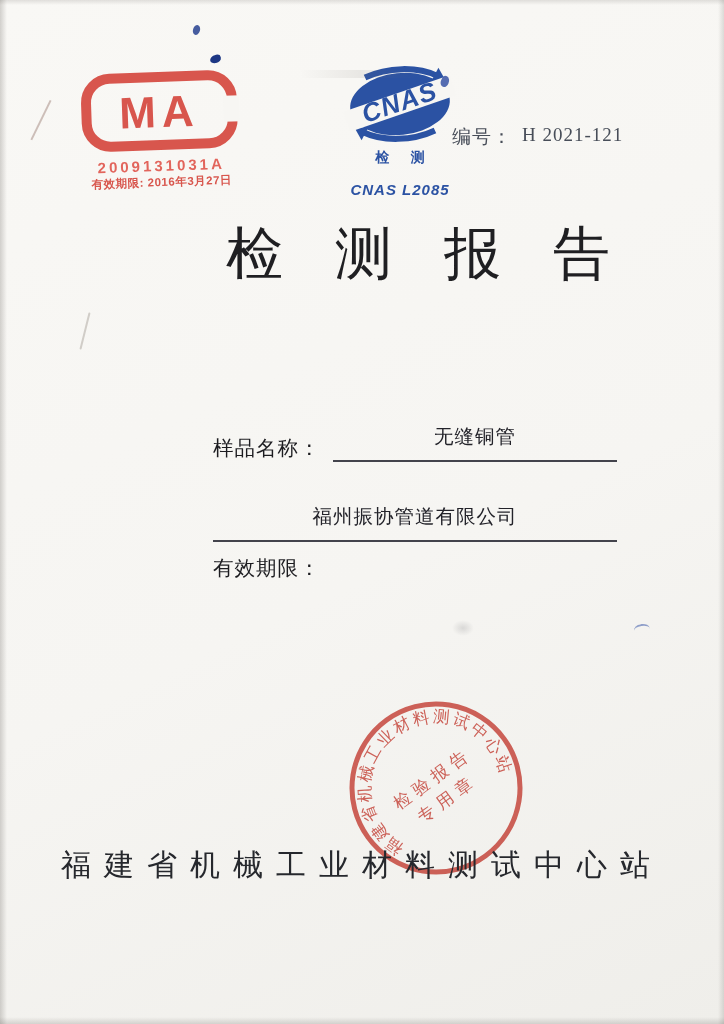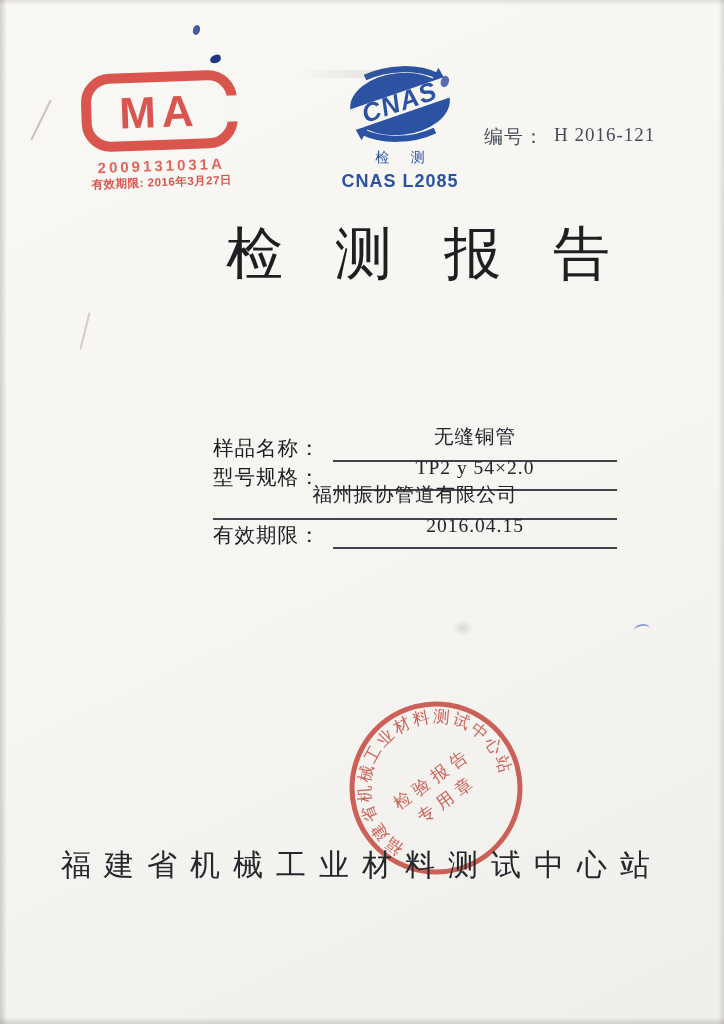--- a/index.html
+++ b/index.html
@@ -22,35 +22,35 @@
   .cma-num{font-family:"Liberation Sans","DejaVu Sans",sans-serif;font-weight:600;
            font-size:15px;letter-spacing:3px;margin-top:5px;color:#e0564c;}
   .cma-validity{font-family:"Liberation Sans","DejaVu Sans",sans-serif;font-weight:bold;
                 font-size:11.5px;letter-spacing:.5px;margin-top:1px;color:#d5453c;}
 
   
   .ilac{position:absolute;left:223px;top:57px;}
 
   
   .cnas{position:absolute;left:340px;top:64px;width:120px;text-align:center;color:#2b52a3;}
-  .cnas-sub{font-size:14px;font-weight:normal;letter-spacing:9px;margin-right:-9px;margin-top:1px;}
-  .cnas-code{font-family:"Liberation Sans","DejaVu Sans",sans-serif;font-size:18px;
-             font-weight:600;letter-spacing:1px;margin-top:4px;}
+  .cnas-sub{font-size:14px;font-weight:bold;letter-spacing:9px;margin-right:-9px;margin-top:1px;}
+  .cnas-code{font-family:"Liberation Sans","DejaVu Sans",sans-serif;font-size:15px;
+             font-weight:600;letter-spacing:1px;margin-top:14px;font-style:italic;}
 
   
   .report-no{position:absolute;left:452px;top:124px;font-size:19px;color:#474d58;
-             letter-spacing:1px;display:flex;gap:10px;margin-left:32px;}
+             letter-spacing:1px;display:flex;gap:10px;}
 
   
   .title{position:absolute;left:8px;top:216px;width:100%;text-align:center;padding-left:48px;}
   .title span{font-size:57px;font-weight:500;color:#1f1f22;letter-spacing:52px;margin-right:-52px;}
 
   
   .fields{position:absolute;left:213px;top:433px;width:404px;}
-  .field-row{display:flex;align-items:flex-end;height:29px;margin-bottom:0;}
+  .field-row{display:flex;align-items:flex-end;height:29px;margin-bottom:11px;}
   .field-label{width:120px;flex-shrink:0;font-size:20.5px;color:#1c1c20;letter-spacing:1px;}
   .field-value{flex:1;text-align:center;border-bottom:2px solid #43434c;
                font-size:19.5px;color:#23232a;padding-bottom:10px;letter-spacing:1px;}
 
   
   .seal{position:absolute;left:336px;top:688px;width:200px;height:200px;
         transform:rotate(-36deg);opacity:.85;mix-blend-mode:multiply;}
 
   
   .footer-org{position:absolute;left:0;top:845px;width:100%;text-align:center;
@@ -102,42 +102,39 @@
           <text x="58" y="47" text-anchor="middle" fill="#2b52a3" font-style="italic" font-weight="bold" font-family="Liberation Sans, DejaVu Sans, sans-serif" font-size="26" letter-spacing="1">CNAS</text>
         </g>
       </g>
     </svg>
     <div class="cnas-sub">检 测</div>
     <div class="cnas-code">CNAS L2085</div>
   </div>
 
   <div class="report-no">
     <span>编号：</span>
-    <span>H 2016-121</span>
+    <span>H 2021-121</span>
   </div>
 
   <div class="title">
     <span>检测报告</span>
   </div>
 
   <div class="fields">
     <div class="field-row">
       <div class="field-label">样品名称：</div>
       <div class="field-value">无缝铜管</div>
     </div>
     <div class="field-row">
-      <div class="field-label">型号规格：</div>
-      <div class="field-value">TP2 y  54×2.0</div>
     </div>
     <div class="field-row">
       <div class="field-value">福州振协管道有限公司</div>
     </div>
     <div class="field-row">
       <div class="field-label">有效期限：</div>
-      <div class="field-value">2016.04.15</div>
     </div>
   </div>
 
   <svg class="seal" viewBox="0 0 200 200">
     <circle cx="100" cy="100" r="84" fill="none" stroke="#cf4a40" stroke-width="5"></circle>
     <defs>
       <path id="sealArc" d="M45.9,137.9 A66,66 0 1 1 154.1,137.9" fill="none"></path>
     </defs>
     <text fill="#cf4a40" font-size="16.5" letter-spacing="2.5" font-weight="500">
       <textPath href="#sealArc" startOffset="50%" text-anchor="middle">福建省机械工业材料测试中心站</textPath>

